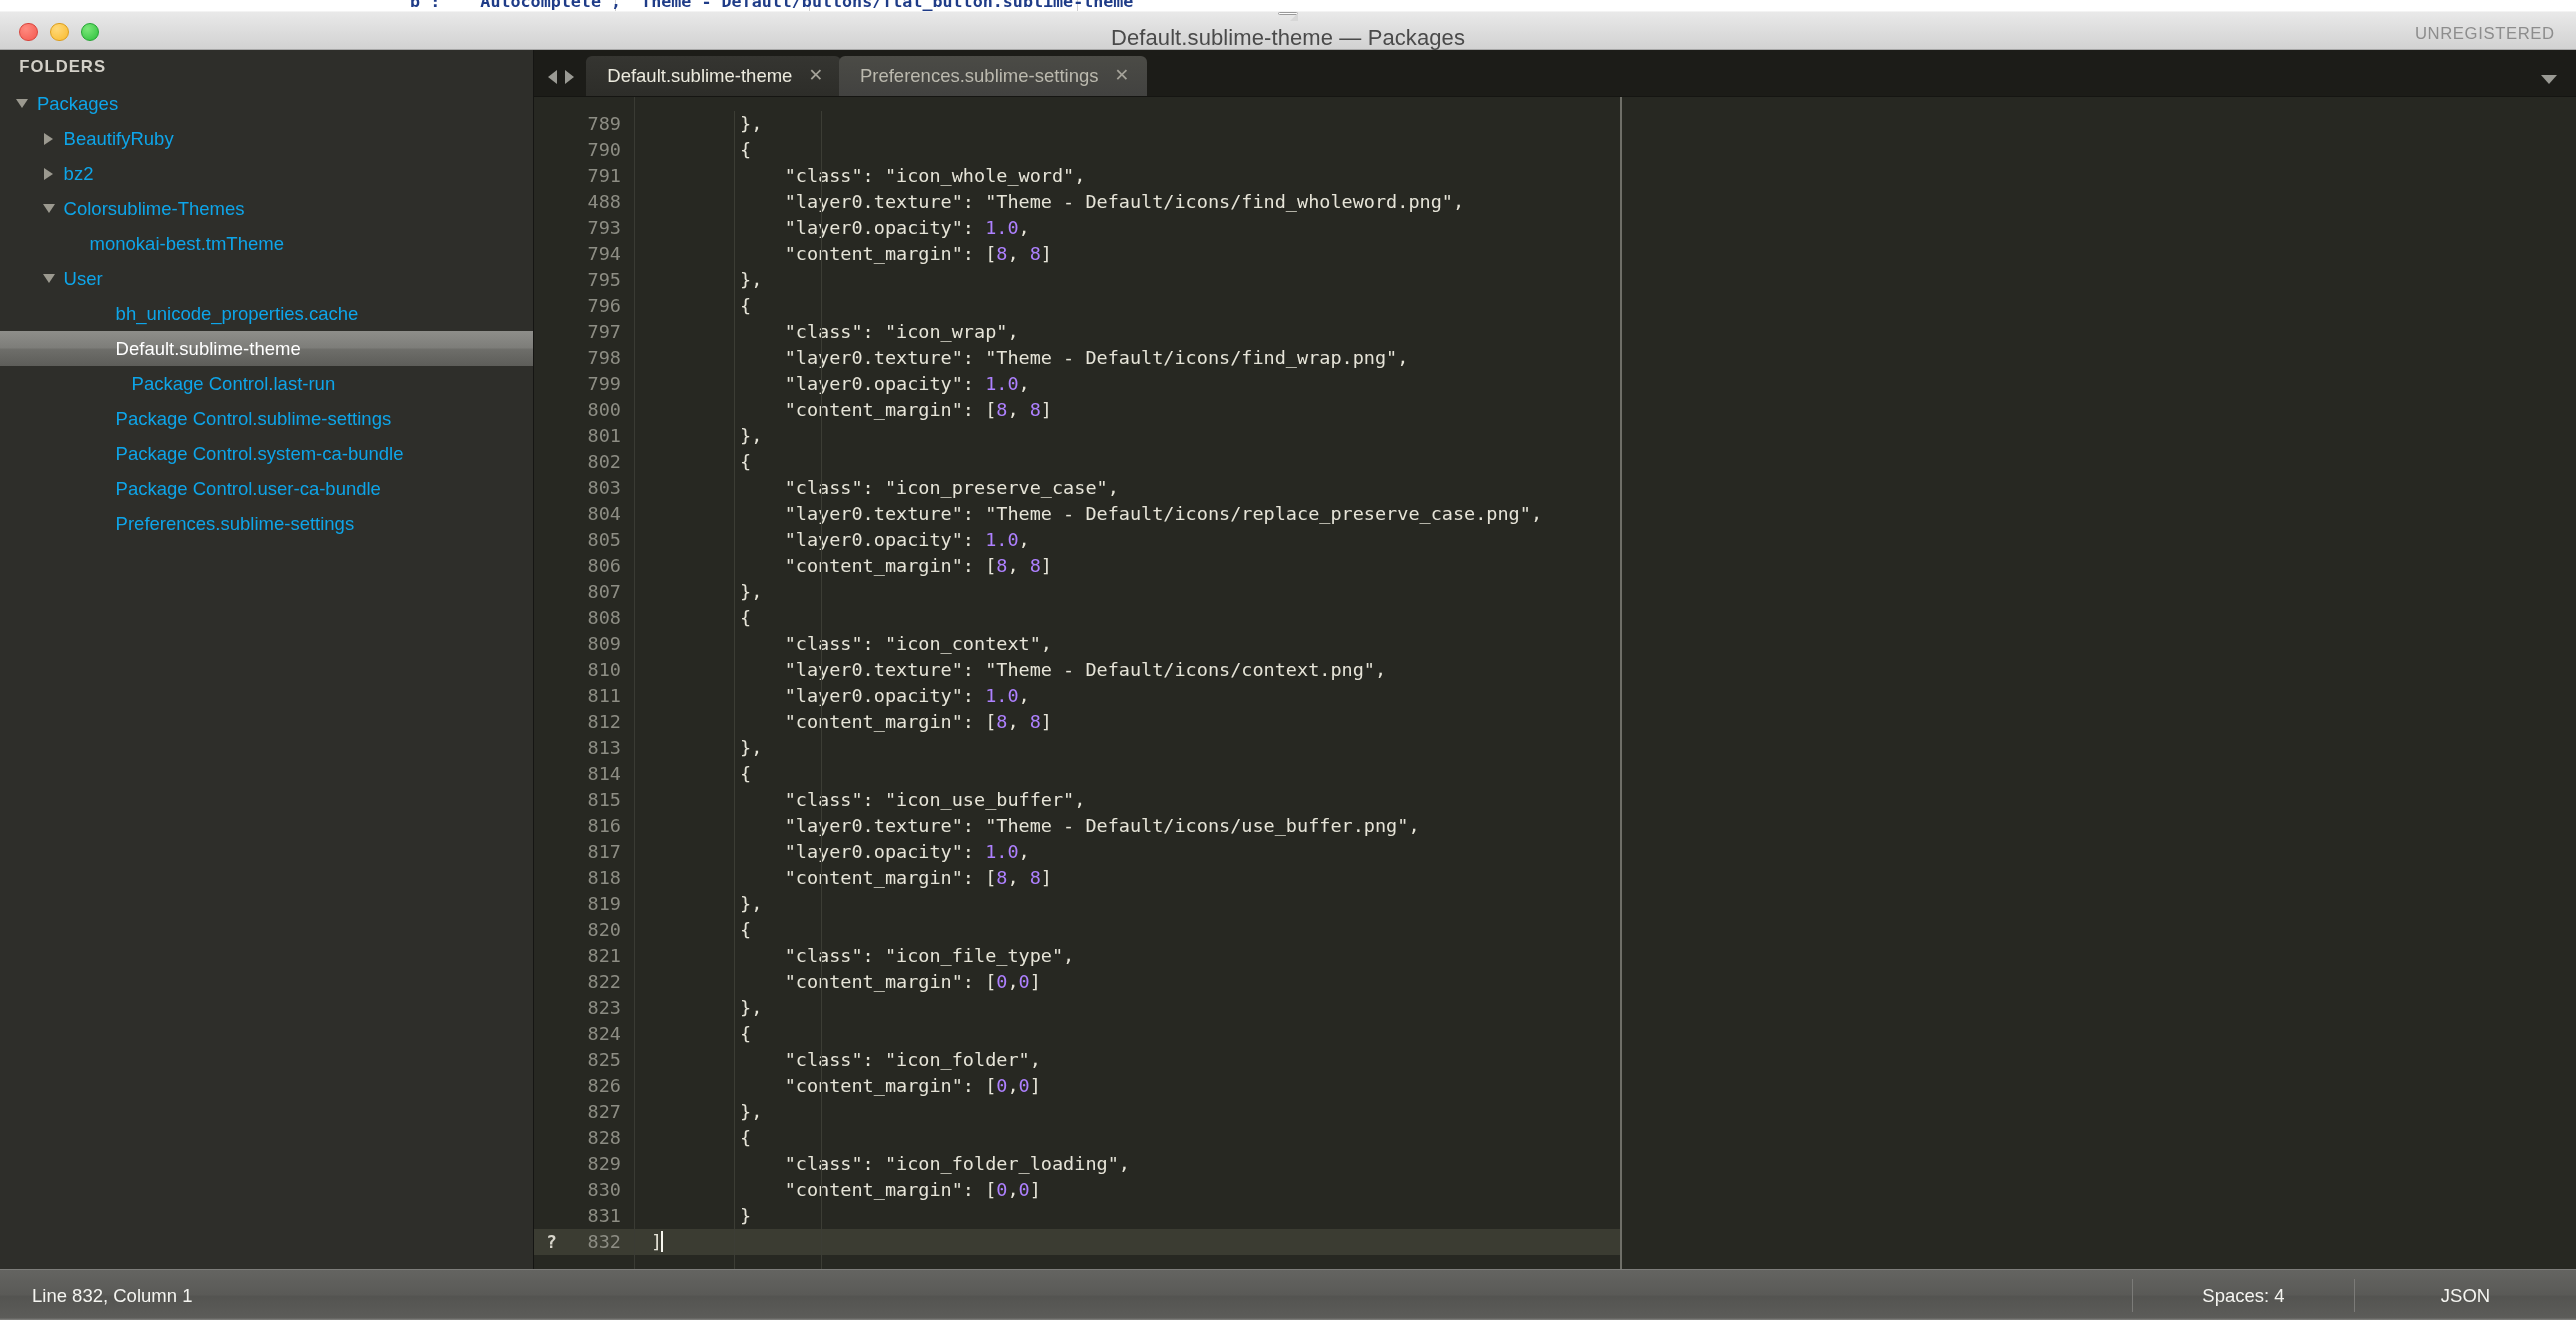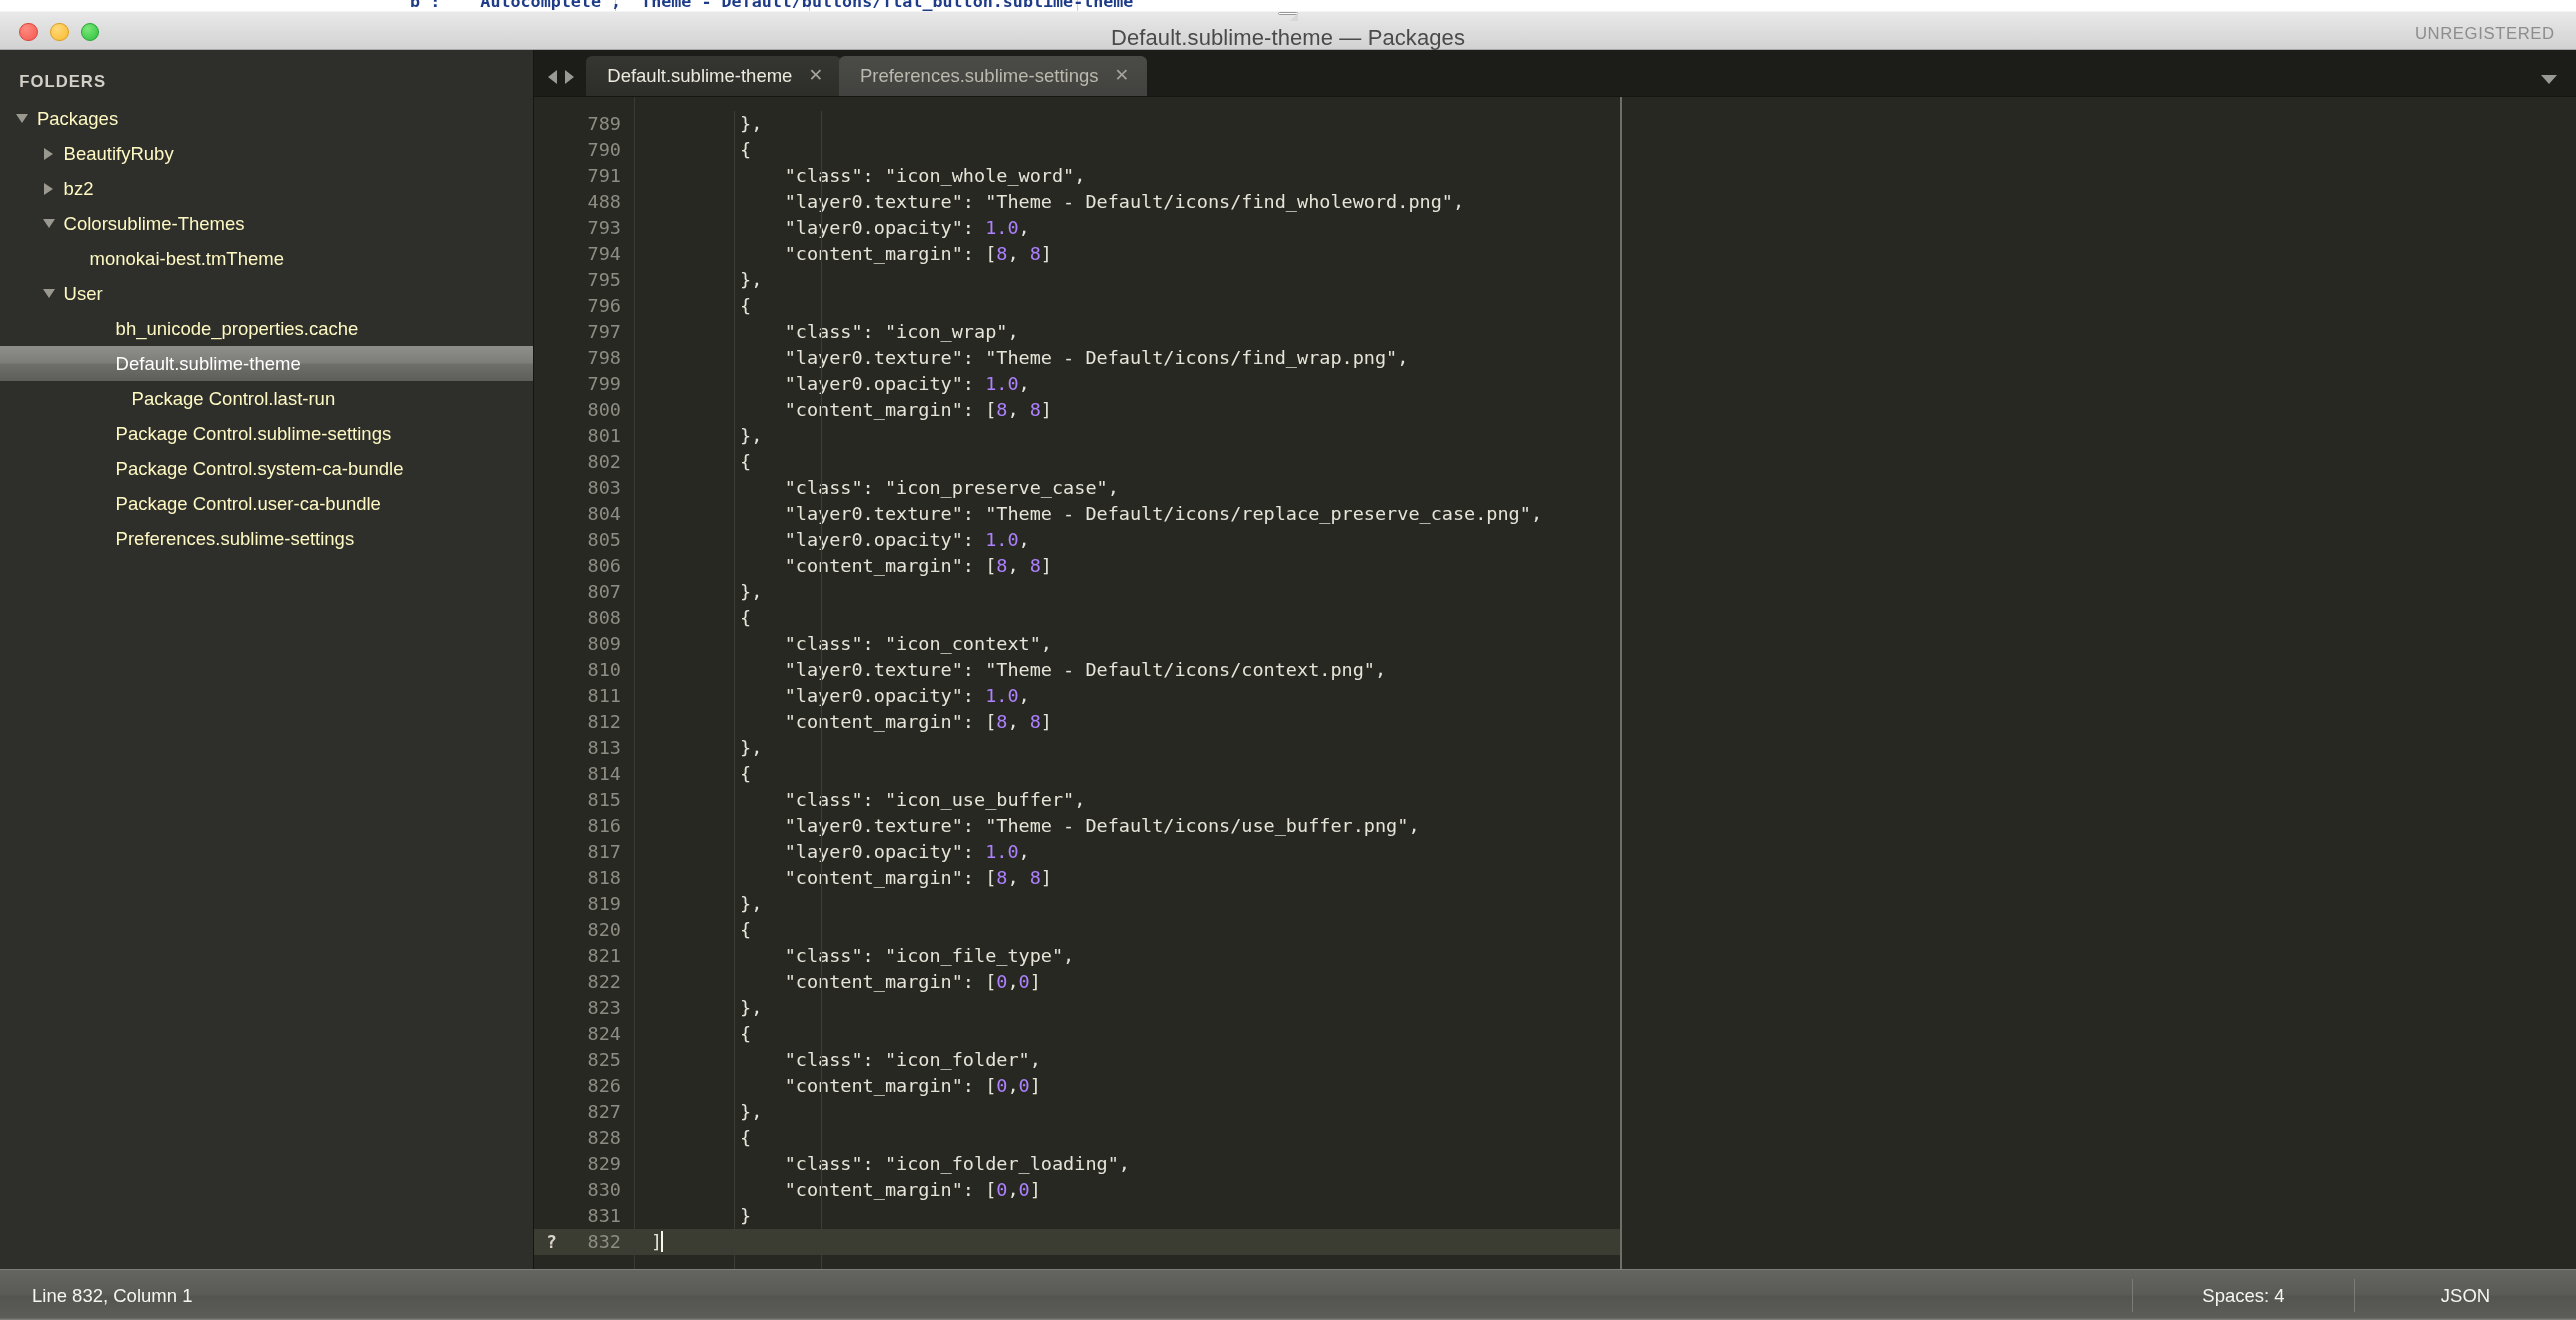--- a/index.html
+++ b/index.html
@@ -62,31 +62,31 @@
   
   .body {
     position: absolute; left: 0; top: 50px; width: 2576px; height: 1219px;
     background: #272822; display: flex;
   }
 
   
   .sidebar {
     width: 534px; height: 100%;
     background: #2e2e2a;
-    padding-top: 18px;
+    padding-top: 3px;
     position: relative; flex: none;
     overflow: hidden;
   }
   .sidebar-header {
     font-size: 16.7px; font-weight: bold; color: #d3d0c8;
     letter-spacing: 1px; padding: 4.4px 0 8.8px 19.3px;
   }
   .tree-row {
     display: flex; align-items: center; height: 35px;
-    font-size: 18.5px; color: #fef9c3; white-space: nowrap;
+    font-size: 18.5px; color: #0ea5e9; white-space: nowrap;
     padding-right: 7px; cursor: default;
   }
   .tree-row.selected {
     background: linear-gradient(to bottom, #8e8e8a 0%, #7d7d79 48%, #6e6e6a 52%, #5d5d59 100%);
     color: #ffffff;
   }
   .tw {
     width: 19.3px; display: inline-flex; align-items: center; justify-content: center;
     flex: none; margin-right: 5.3px;
   }

